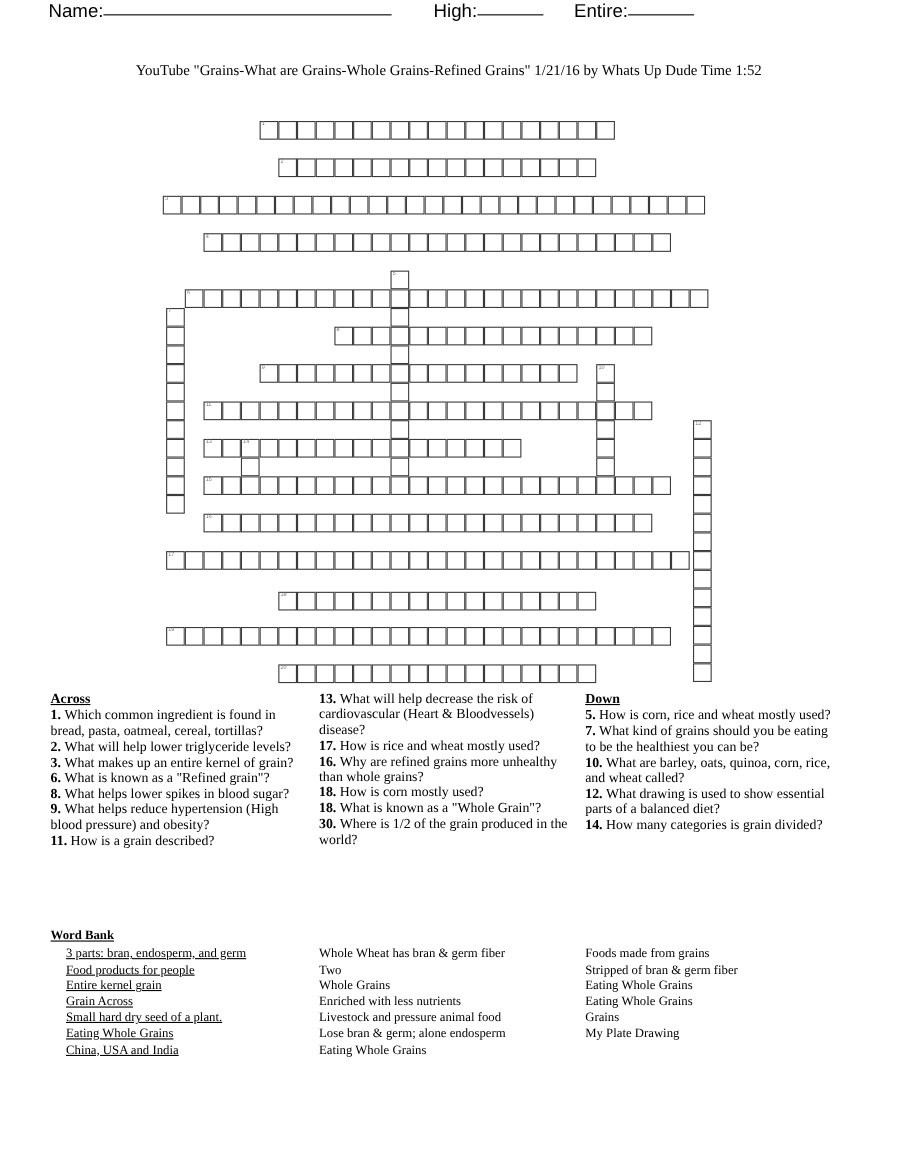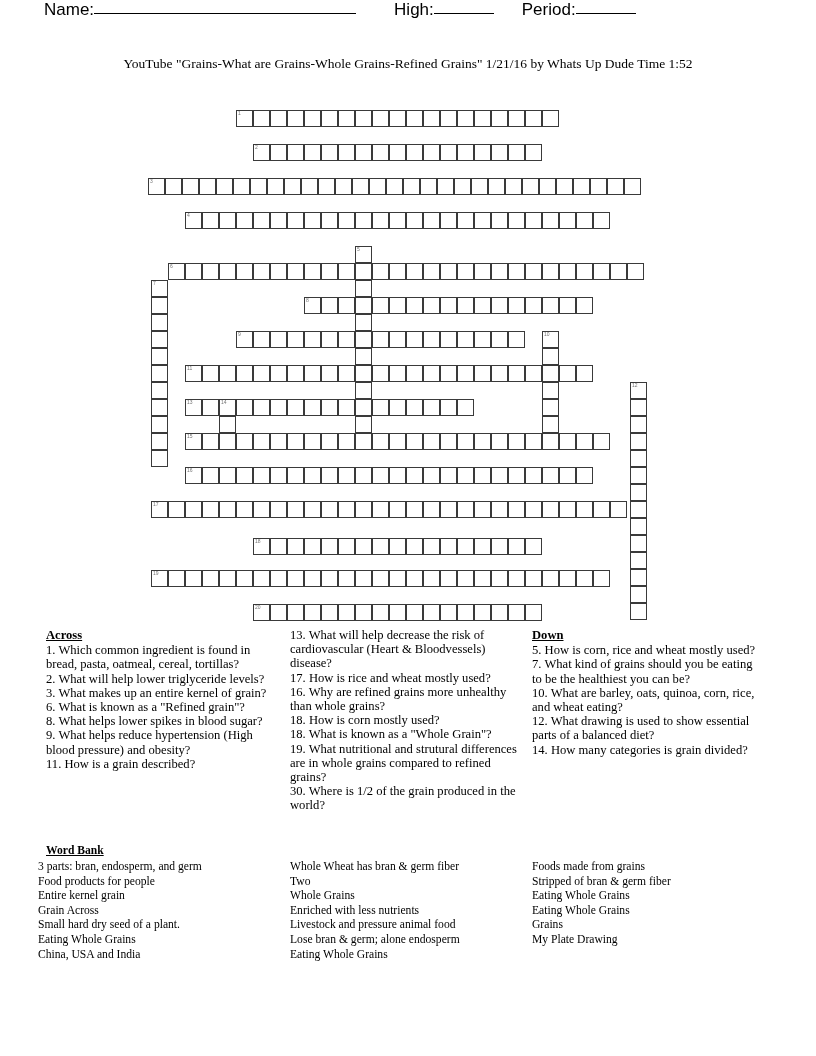--- a/index.html
+++ b/index.html
@@ -99,55 +99,55 @@
     font-weight: bold;
     text-decoration: underline;
     font-size: 12.6px;
     margin-bottom: 1px;
     display: block;
   }
   .clue {
     display: block;
     text-indent: 0;
   }
-  .clue .cnum { font-weight: normal; }
+  .clue .cnum { font-weight: bold; }
 
   
   #word-bank {
     position: absolute;
     left: 0;
     top: 844px;
     width: 816px;
     height: 130px;
     font-size: 11.6px;
     line-height: 14.6px;
   }
   #word-bank-heading {
     position: absolute;
     left: 46px;
     top: 0;
     font-weight: bold;
     text-decoration: underline;
     font-size: 11.6px;
   }
   .wb-col { position: absolute; top: 16px; }
-  #wb-col-1 { left: 38px;  width: 236px; }
+  #wb-col-1 { left: 60px;  width: 236px; text-decoration: underline; }
   #wb-col-2 { left: 290px; width: 236px; }
   #wb-col-3 { left: 532px; width: 236px; }
   .wb-item { display: block; white-space: nowrap; }
 </style>
 </head>
 <body>
 
 <div id="header-row">
   <span class="hdr-label" id="name-label">Name:</span>
   <span class="hdr-rule" id="name-rule"></span>
   <span class="hdr-label" id="date-label">High:</span>
   <span class="hdr-rule" id="date-rule"></span>
-  <span class="hdr-label" id="period-label">Period:</span>
+  <span class="hdr-label" id="period-label">Entire:</span>
   <span class="hdr-rule" id="period-rule"></span>
 </div>
 
 <div id="source-line">YouTube "Grains-What are Grains-Whole Grains-Refined Grains" 1/21/16 by Whats Up Dude Time 1:52</div>
 
 <div id="crossword">
     <div class="cell" style="left: 236px; top: 6px;">
       <span class="num">1</span>
     </div>
     <div class="cell" style="left: 253px; top: 6px;"></div>
@@ -570,30 +570,29 @@
         <span class="clue"><span class="cnum">11. </span><span>How is a grain described?</span></span>
       </div>
   </div>
   <div class="clue-col" id="clue-col-2">
     <div id="across-list-2">
         <span class="clue"><span class="cnum">13. </span><span>What will help decrease the risk of cardiovascular (Heart &amp; Bloodvessels) disease?</span></span>
         <span class="clue"><span class="cnum">17. </span><span>How is rice and wheat mostly used?</span></span>
         <span class="clue"><span class="cnum">16. </span><span>Why are refined grains more unhealthy than whole grains?</span></span>
         <span class="clue"><span class="cnum">18. </span><span>How is corn mostly used?</span></span>
         <span class="clue"><span class="cnum">18. </span><span>What is known as a "Whole Grain"?</span></span>
-        <span class="clue"><span class="cnum">19. </span><span>What nutritional and strutural differences are in whole grains compared to refined grains?</span></span>
         <span class="clue"><span class="cnum">30. </span><span>Where is 1/2 of the grain produced in the world?</span></span>
       </div>
   </div>
   <div class="clue-col" id="clue-col-3">
     <span class="clue-heading">Down</span>
     <div id="down-list">
         <span class="clue"><span class="cnum">5. </span><span>How is corn, rice and wheat mostly used?</span></span>
         <span class="clue"><span class="cnum">7. </span><span>What kind of grains should you be eating to be the healthiest you can be?</span></span>
-        <span class="clue"><span class="cnum">10. </span><span>What are barley, oats, quinoa, corn, rice, and wheat eating?</span></span>
+        <span class="clue"><span class="cnum">10. </span><span>What are barley, oats, quinoa, corn, rice, and wheat called?</span></span>
         <span class="clue"><span class="cnum">12. </span><span>What drawing is used to show essential parts of a balanced diet?</span></span>
         <span class="clue"><span class="cnum">14. </span><span>How many categories is grain divided?</span></span>
       </div>
   </div>
 </div>
 
 <div id="word-bank">
   <span id="word-bank-heading">Word Bank</span>
   <div class="wb-col" id="wb-col-1">
       <span class="wb-item">3 parts: bran, endosperm, and germ</span>

